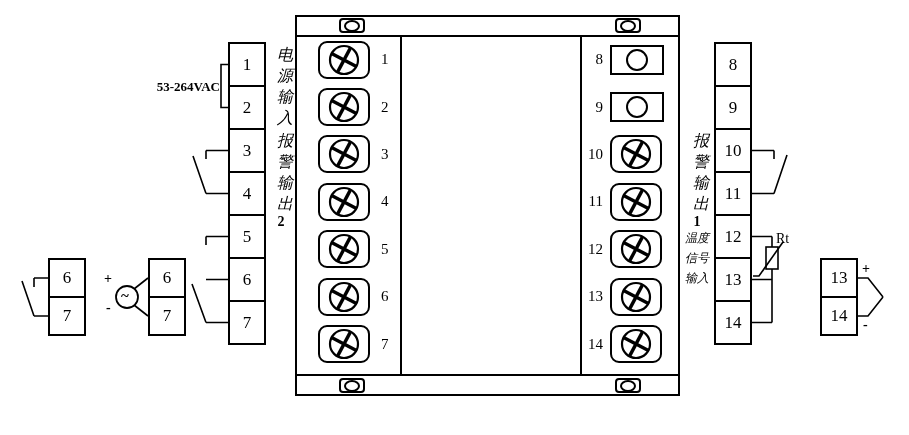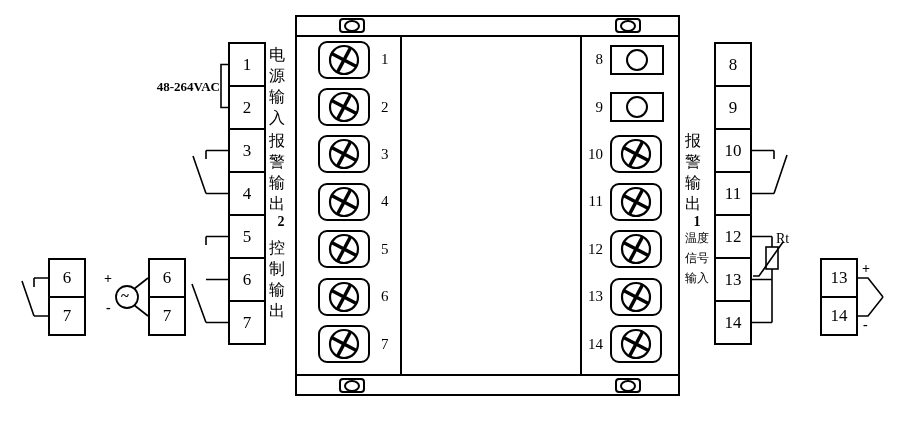--- a/index.html
+++ b/index.html
@@ -19,22 +19,22 @@
   .ncol .ncell:first-child { margin-top:0; }
   .acell {
     width:38px; height:40px; border:2px solid #000; margin-top:-2px;
     box-sizing:border-box; display:flex; align-items:center; justify-content:center;
     font-size:17px; background:#fff;
   }
   .ncol .acell:first-child { margin-top:0; }
 
   
   .vtext {
-    position:absolute; width:24px; text-align:left; font-size:16px;
-    line-height:21px; word-break:break-all;
+    position:absolute; width:24px; text-align:right; font-size:16px;
+    line-height:21px; word-break:break-all;font-style:italic;
   }
   .vtext6 { line-height:20px; font-size:12px; }
   .blabel { position:absolute; width:24px; text-align:center; font-weight:bold; font-size:14px; }
 
   .vac {
     position:absolute; left:148px; top:79px; width:72px; text-align:right;
     font-weight:bold; font-size:13px; white-space:nowrap;
   }
 
   
@@ -102,36 +102,35 @@
       <div class="acell">7</div>
     </div>
   <div class="ncol" id="aux-power-block" style="left:148px; top:258px;">
       <div class="acell">6</div>
       <div class="acell">7</div>
     </div>
   <div class="sym" style="left:104px; top:271px;">+</div>
   <div class="sym" style="left:106px; top:300px;">-</div>
   <div class="sym" style="left:121px; top:288px; font-size:15px;">~</div>
 
-  <div class="vac">48-264VAC</div>
+  <div class="vac">53-264VAC</div>
 
   <div class="ncol" id="main-left-col" style="left:228px; top:42px;">
       <div class="ncell">1</div>
       <div class="ncell">2</div>
       <div class="ncell">3</div>
       <div class="ncell">4</div>
       <div class="ncell">5</div>
       <div class="ncell">6</div>
       <div class="ncell">7</div>
     </div>
 
   <div class="vtext" style="left:269px; top:44px;">电源输入</div>
   <div class="vtext" style="left:269px; top:130px;">报警输出</div>
   <div class="blabel" style="left:269px; top:214px;">2</div>
-  <div class="vtext" style="left:269px; top:237px;">控制输出</div>
 
   <div class="device">
     <div class="strip-top"></div>
     <div class="strip-bottom"></div>
     <div class="ear" style="left:42px; top:1px;">
         <div class="ear-hole"></div>
       </div>
     <div class="ear" style="left:318px; top:1px;">
         <div class="ear-hole"></div>
       </div>

